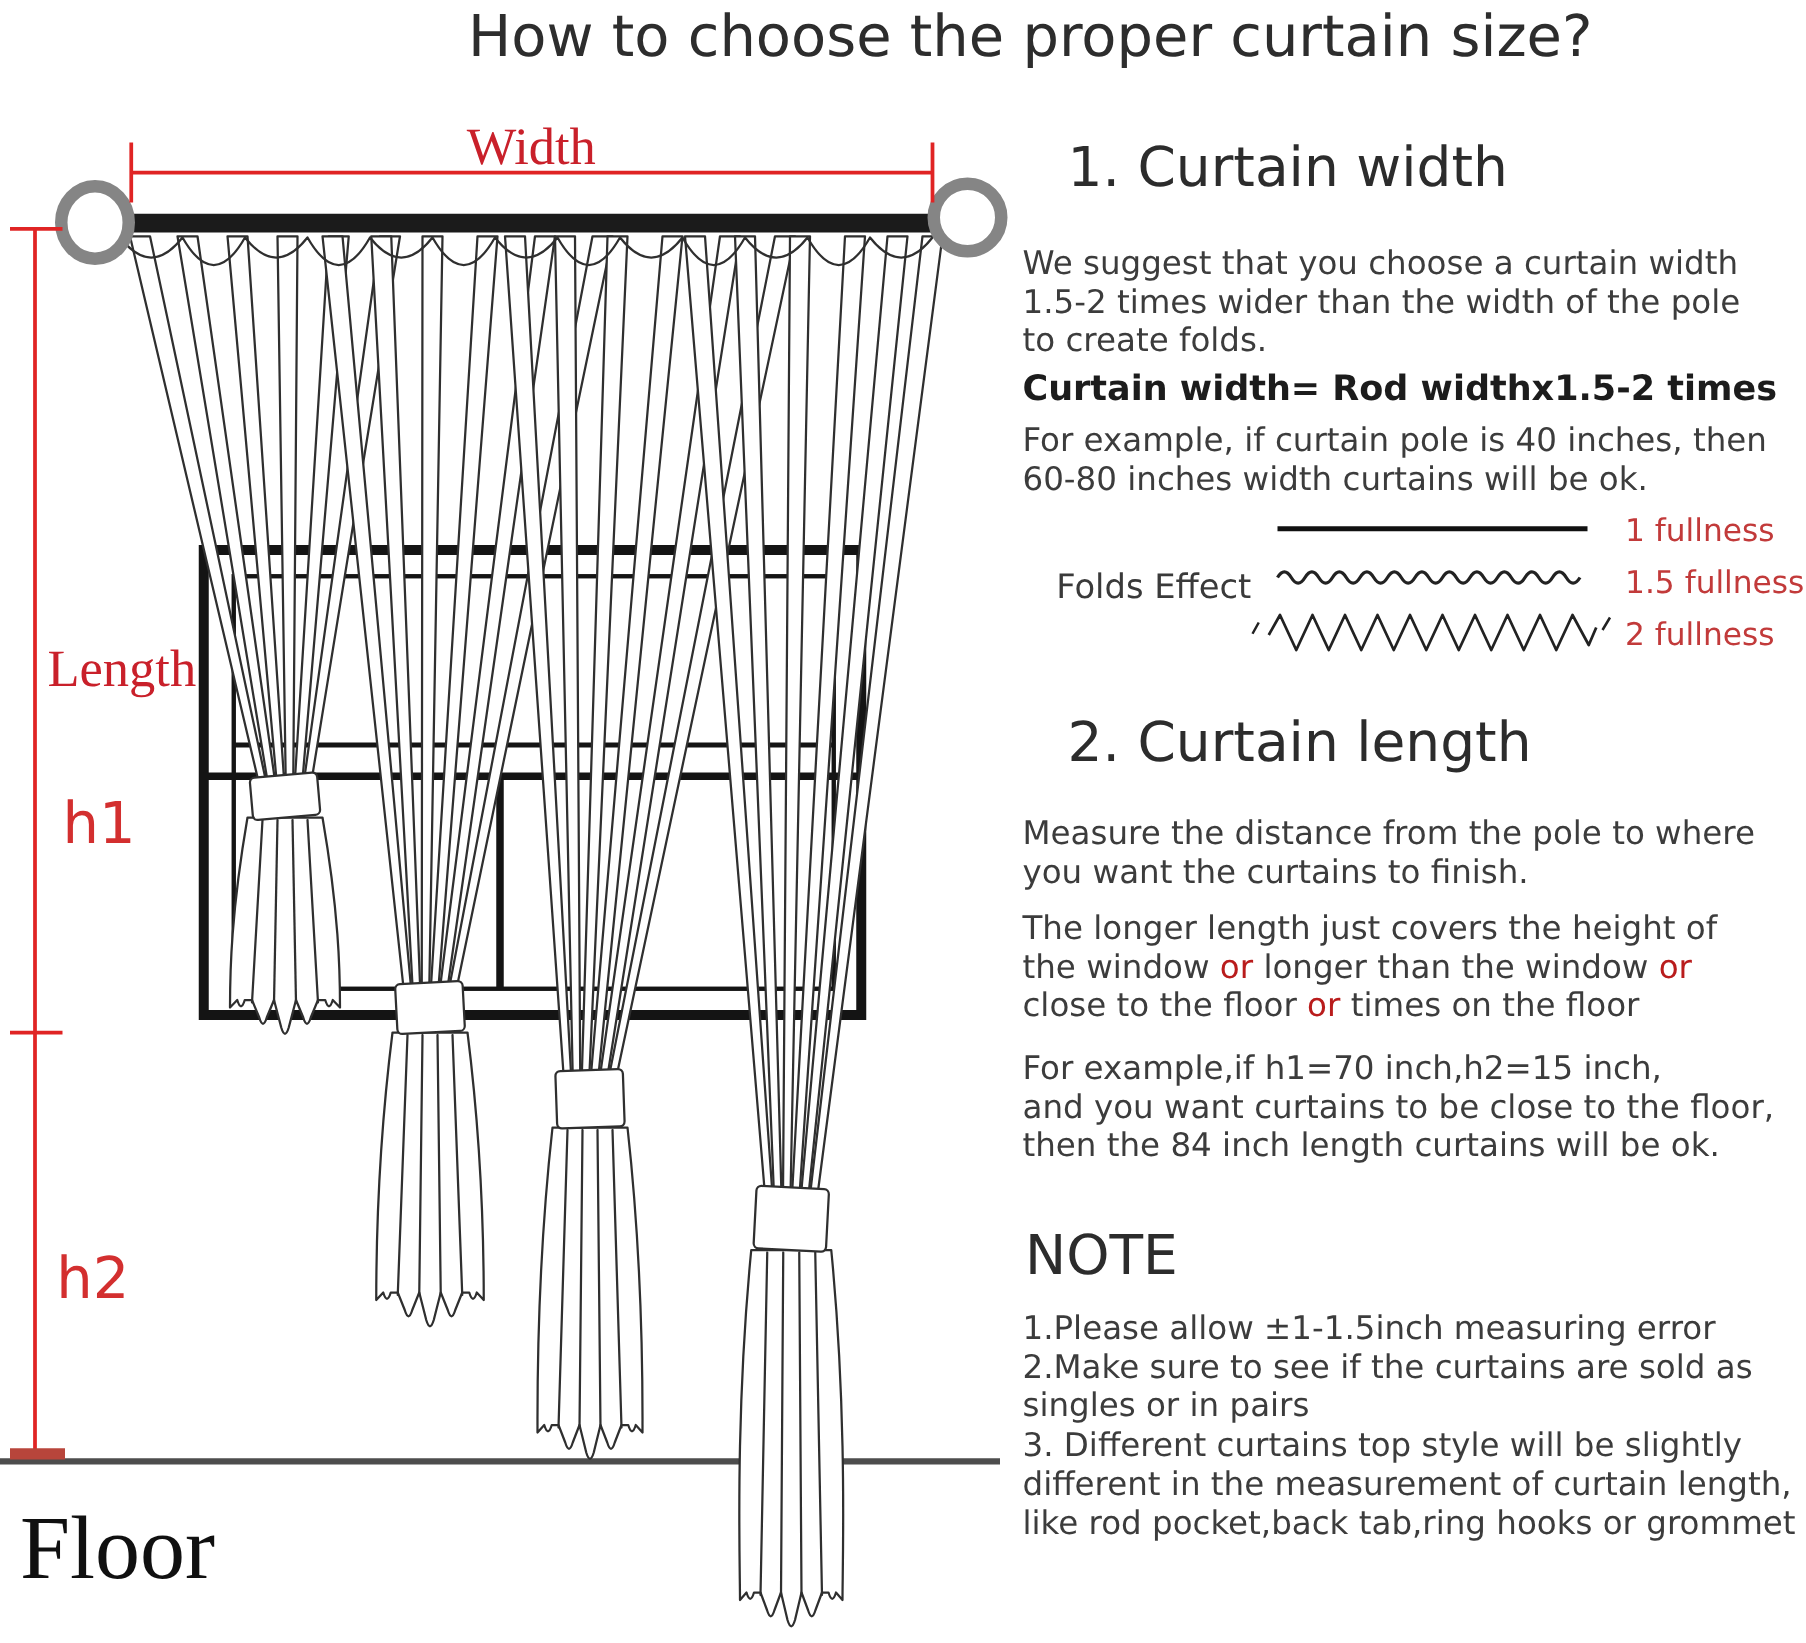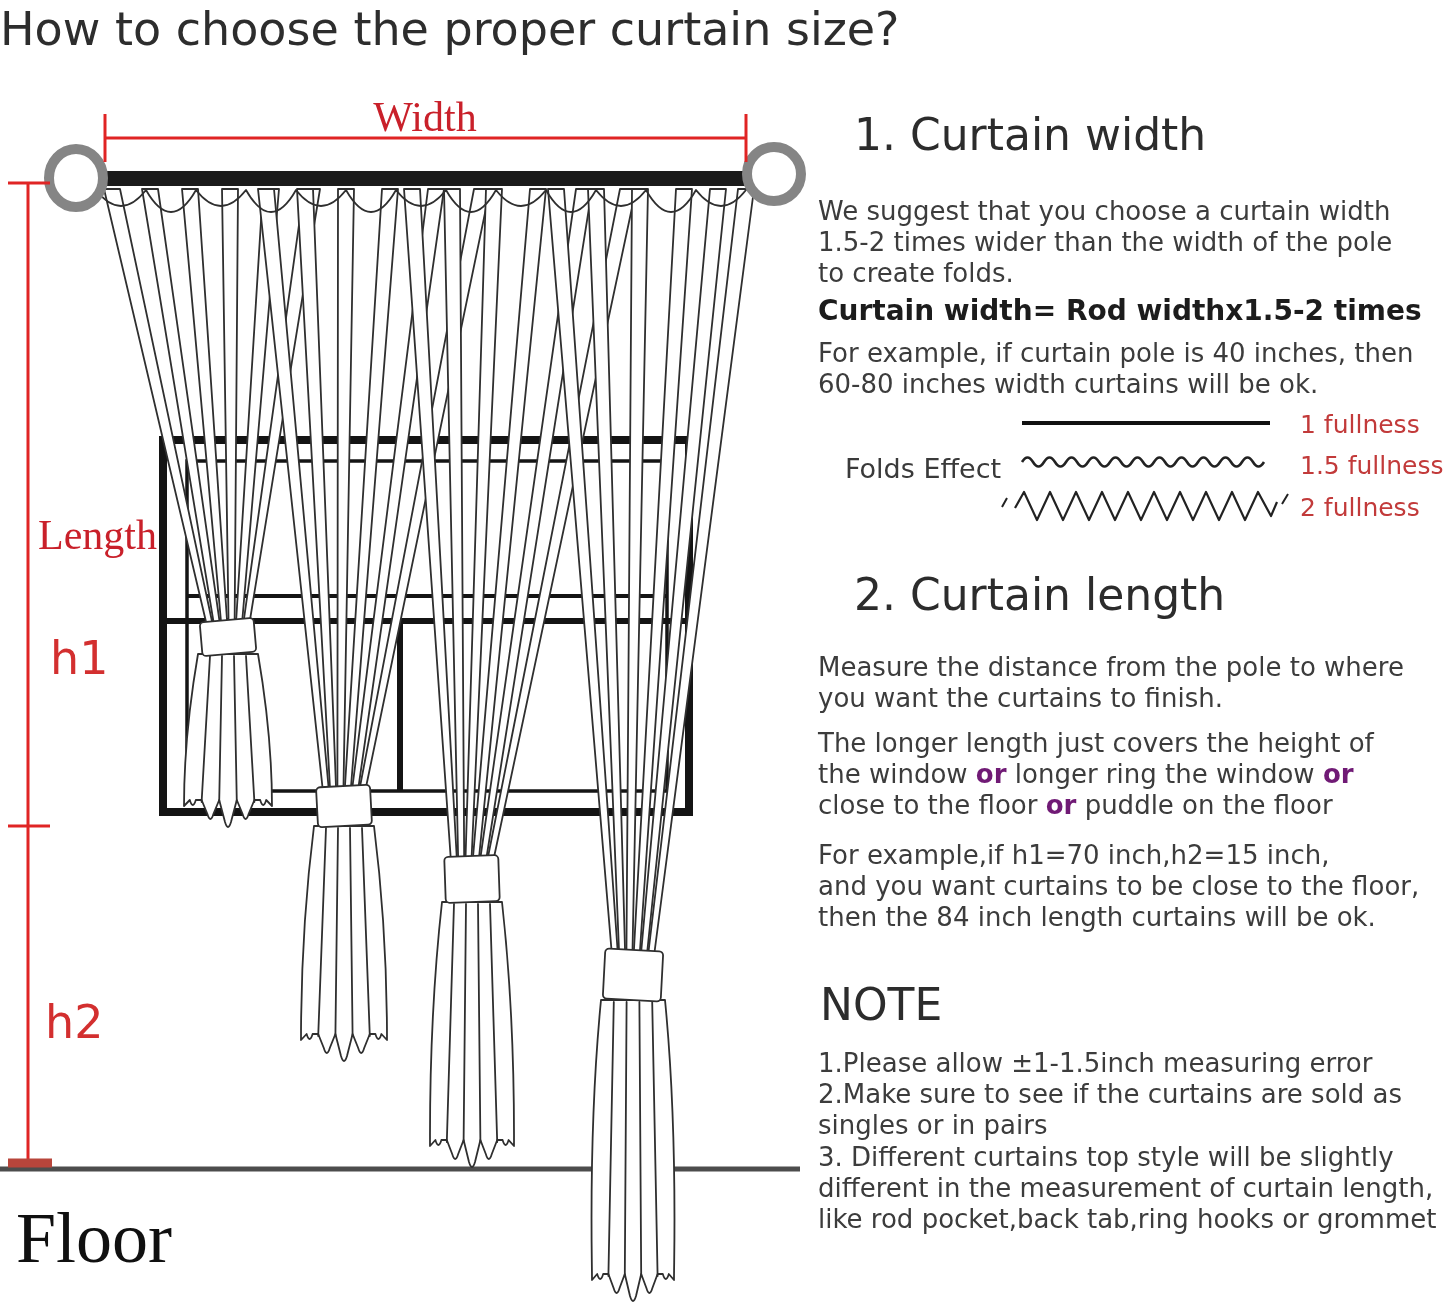--- a/index.html
+++ b/index.html
@@ -1,26 +1,26 @@
 <!DOCTYPE html>
 <html><head>
 <meta charset="utf-8">
 <style>
   html,body{margin:0;padding:0;background:#ffffff;}
   .page{position:relative;width:1445px;height:1314px;background:#fff;overflow:hidden;
         font-family:"DejaVu Sans",sans-serif;color:#3c3c3c;}
-  .title{position:absolute;top:2px;left:0;width:1274px;text-align:left;
+  .title{position:absolute;top:2px;left:0;width:1274px;text-align:right;
          font-size:46px;font-weight:400;color:#2d2d2d;letter-spacing:0px;}
   .diagram-svg{position:absolute;left:0;top:0;}
   .rc{position:absolute;left:818px;width:640px;font-size:26px;line-height:1.2;
       color:#3c3c3c;white-space:pre-line;}
   .rc.head{font-size:44px;line-height:1.05;color:#2c2c2c;padding-left:36px;white-space:normal;}
   .rc.head-note{font-size:44px;line-height:1.05;color:#2c2c2c;padding-left:2px;white-space:normal;}
   .rc.formula{font-size:28px;font-weight:bold;color:#1c1c1c;}
-  .rc b{font-weight:bold;color:#701a75;}
+  .rc b{font-weight:normal;color:#b91c1c;}
   .folds-wrap{position:absolute;left:818px;top:404px;width:627px;height:136px;}
   svg text{font-family:"DejaVu Sans",sans-serif;}
   svg text.serif{font-family:"Liberation Serif","DejaVu Serif",serif;}
 </style>
 </head>
 <body>
 
 <div class="page">
 
   <div class="title">How to choose the proper curtain size?</div>
@@ -134,22 +134,22 @@
       <text x="482" y="112" font-size="25" fill="#c23a3a">2 fullness</text>
     </svg>
   </div>
 
   <div class="rc head" style="top:572px;">2. Curtain length</div>
 
   <div class="rc" style="top:652px;">Measure the distance from the pole to where
 you want the curtains to finish.</div>
 
   <div class="rc" style="top:728px;"><span>The longer length just covers the height of
-the window </span><b>or</b><span> longer ring the window </span><b>or</b><span>
-close to the floor </span><b>or</b><span> puddle on the floor</span></div>
+the window </span><b>or</b><span> longer than the window </span><b>or</b><span>
+close to the floor </span><b>or</b><span> times on the floor</span></div>
 
   <div class="rc" style="top:840px;">For example,if h1=70 inch,h2=15 inch,
 and you want curtains to be close to the floor,
 then the 84 inch length curtains will be ok.</div>
 
   <div class="rc head-note" style="top:982px;">NOTE</div>
 
   <div class="rc" style="top:1048px;">1.Please allow ±1-1.5inch measuring error
 2.Make sure to see if the curtains are sold as
 singles or in pairs

